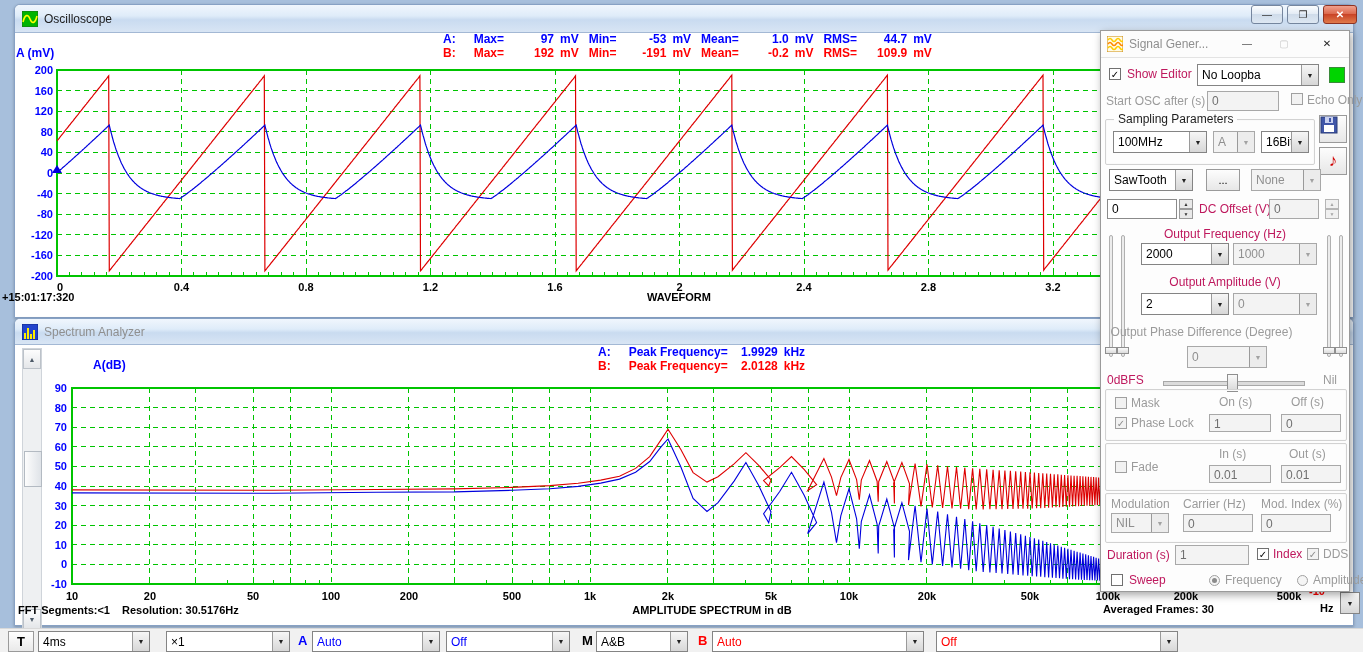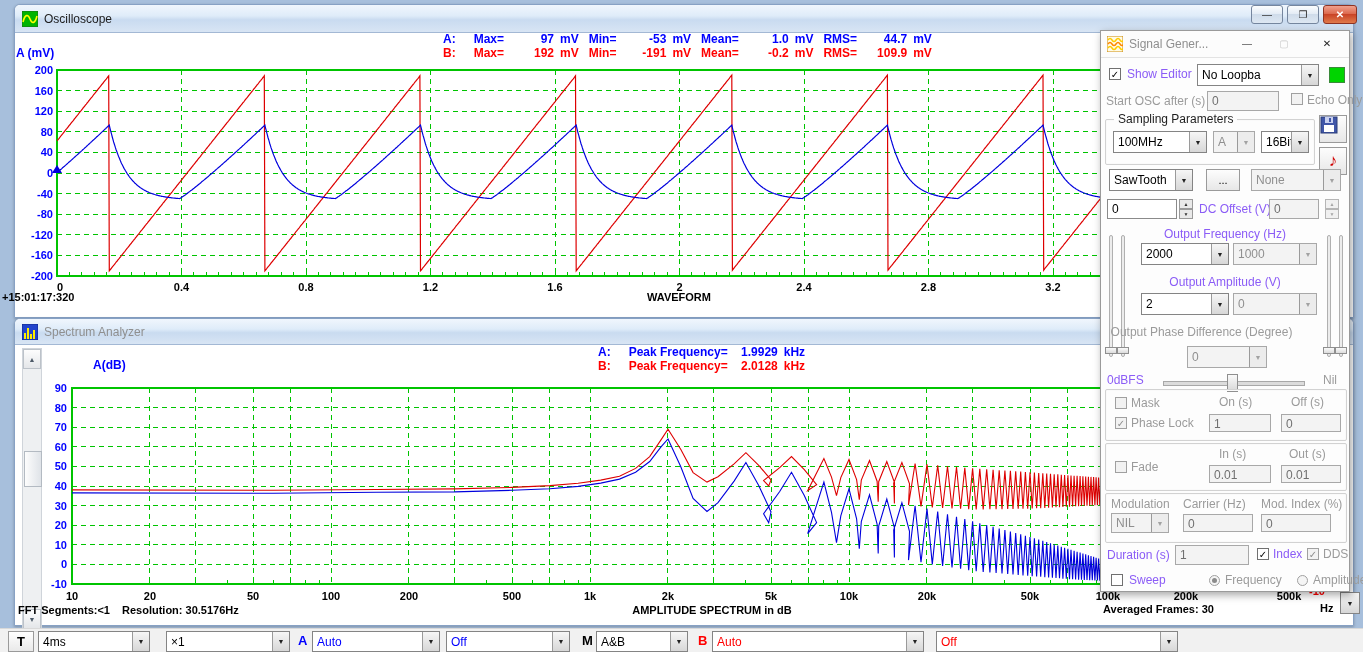--- a/index.html
+++ b/index.html
@@ -29,21 +29,21 @@
   .cmb .txt{flex:1;padding-left:4px;white-space:nowrap;overflow:hidden;}
   .cmb .arr{width:16px;align-self:stretch;border-left:1px solid #9a9a9a;background:linear-gradient(#f6f6f6,#d7d7d7);display:flex;align-items:center;justify-content:center;font-size:7px;color:#222;}
   .cmb.dis{background:#f3f3f3;color:#8f8f8f;border-color:#a8a8a8;}
   .cmb.dis .arr{color:#a2a2a2;background:#ececec;}
   .tb{position:absolute;background:#fff;border:1px solid #8a8a8a;font-size:12px;padding:2px 4px;box-sizing:border-box;height:20px;color:#000;white-space:nowrap;}
   .tb.dis{background:#f3f3f3;color:#6f6f6f;border-color:#a8a8a8;}
   .cb{width:12px;height:12px;background:#fff;border:1px solid #707070;font-size:10px;line-height:11px;text-align:center;color:#000;display:inline-block;box-sizing:border-box;flex:none;}
   .cb.dis{background:#f2f2f2;border-color:#a0a0a0;color:#8d8d8d;}
   .rd{width:11px;height:11px;border-radius:50%;border:1px solid #a0a0a0;background:#f5f5f5;display:inline-block;position:relative;box-sizing:border-box;flex:none;}
   .rd.sel::after{content:"";position:absolute;left:2px;top:2px;width:5px;height:5px;border-radius:50%;background:#8b8b8b;}
-  .lbl{position:absolute;font-size:12px;color:#8b5cf6;white-space:nowrap;}
+  .lbl{position:absolute;font-size:12px;color:#be185d;white-space:nowrap;}
   .lbl.dis{color:#9b9b9b;}
   .grp{position:absolute;border:1px solid #d2d2d2;border-radius:2px;box-shadow:inset 0 0 0 1px #fafafa;}
   .grp .cap{position:absolute;top:-8px;left:8px;background:#fdfdfd;padding:0 4px;font-size:12px;color:#1d1d1d;}
   .spin{position:absolute;width:14px;height:20px;display:flex;flex-direction:column;}
   .spin span{flex:1;border:1px solid #9a9a9a;background:#e9e9e9;font-size:5px;display:flex;align-items:center;justify-content:center;color:#333;box-sizing:border-box;}
   .spin.dis span{color:#a5a5a5;background:#f0f0f0;border-color:#b5b5b5;}
   .vtrack{position:absolute;width:4px;background:#ececec;border:1px solid #b0b0b0;border-radius:2px;box-sizing:border-box;}
   .vhandle{position:absolute;width:12px;height:7px;background:linear-gradient(#fafafa,#dcdcdc);border:1px solid #8f8f8f;box-sizing:border-box;}
   .sg{position:absolute;left:1100px;top:30px;width:248px;height:560px;background:#fdfdfd;border:1px solid #9a9a9a;box-shadow:2px 3px 8px rgba(0,0,0,.35);font-size:12px;}
   .sg-title{position:relative;height:26px;border-bottom:1px solid #e3e3e3;display:flex;align-items:center;padding-left:6px;gap:6px;background:#fcfcfc;}
@@ -488,21 +488,21 @@
       <span style="color:#d00000;font-size:17px;font-weight:bold;">♪</span>
     </div>
 
     <div class="cmb" style="left:8px;top:138px;width:84px;">
       <span class="txt">SawTooth</span>
       <span class="arr">▼</span>
     </div>
     <div class="sgbtn" style="left:105px;top:138px;width:34px;height:22px;font-size:11px;">
       <span>...</span>
     </div>
-    <div class="cmb dis" style="left:150px;top:138px;width:90px;">
+    <div class="cmb dis" style="left:150px;top:138px;width:70px;">
       <span class="txt">None</span>
       <span class="arr">▼</span>
     </div>
 
     <div class="tb" style="left:6px;top:168px;width:70px;">0</div>
     <div class="spin" style="left:78px;top:168px;">
         <span>▲</span>
         <span>▼</span>
       </div>
     <span class="lbl" style="left:98px;top:171px;">DC Offset (V)</span>

